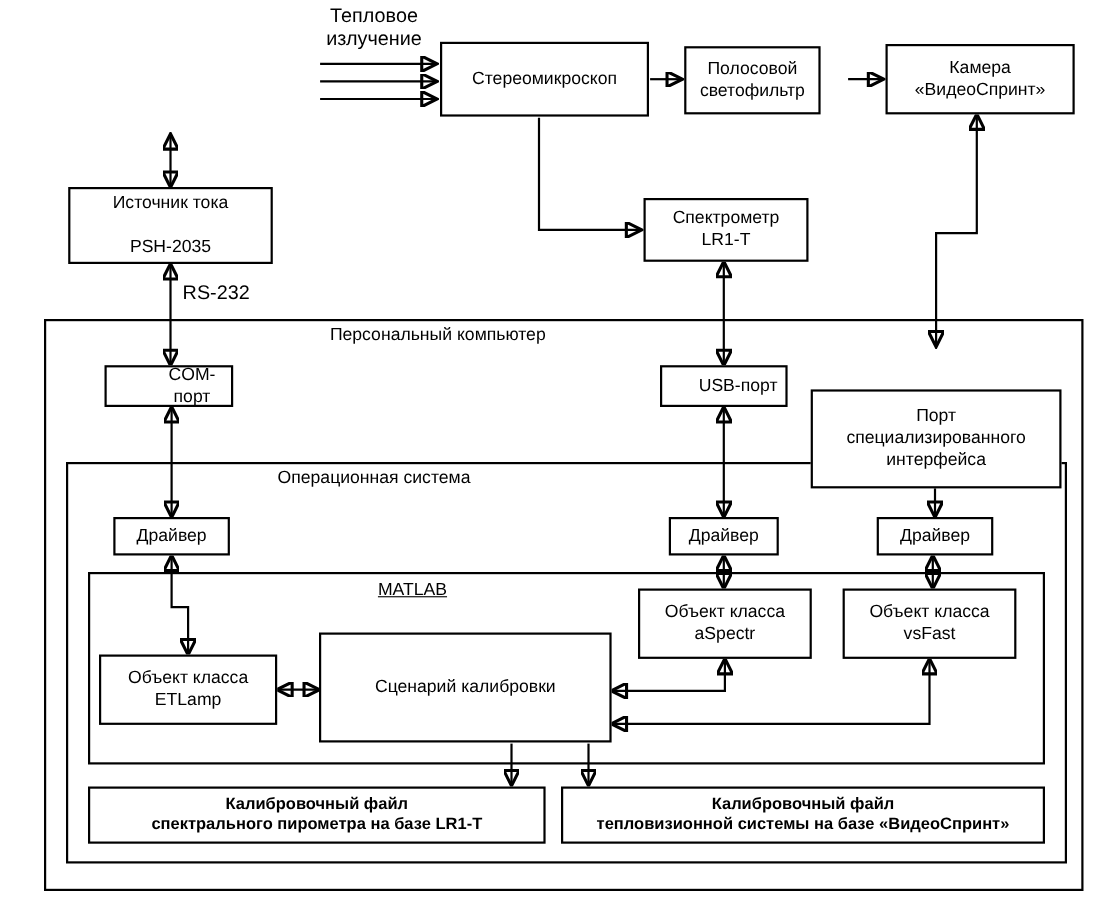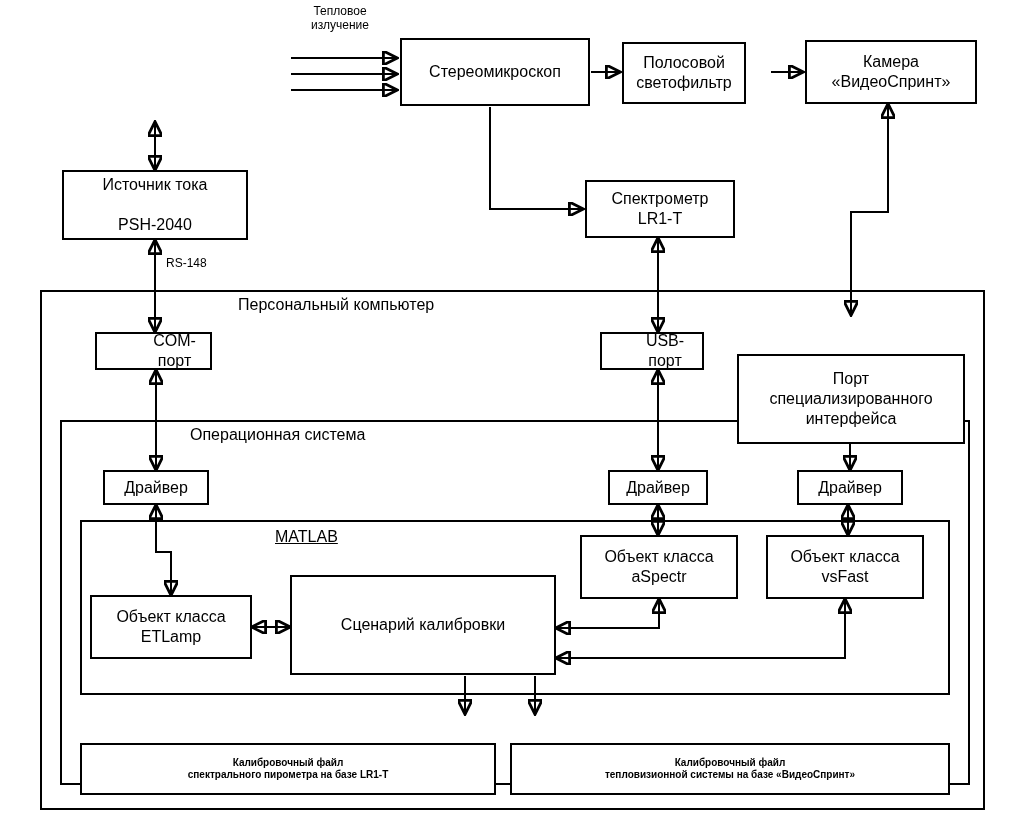--- a/index.html
+++ b/index.html
@@ -20,39 +20,39 @@
     display: flex;
     align-items: center;
     justify-content: center;
     text-align: center;
     white-space: pre-line;
     font-size: 16px;
     line-height: 1.25;
     z-index: 3;
     padding: 2px;
   }
-  .node.bold { font-weight: bold; font-size: 10px; margin-top: 28px; }
+  .node.bold { font-weight: bold; font-size: 15px; }
   .container-box {
     position: absolute;
     box-sizing: border-box;
     border: 2px solid #000;
     background: transparent;
     z-index: 1;
   }
   .container-label {
     position: absolute;
     font-size: 16px;
-    text-align: left;
+    text-align: center;
     white-space: pre-line;
     z-index: 3;
     background: transparent;
   }
   .float-label {
     position: absolute;
-    font-size: 12px;
+    font-size: 18px;
     text-align: center;
     white-space: pre-line;
     z-index: 3;
   }
   svg.wires {
     position: absolute;
     left: 0; top: 0;
     width: 1011px; height: 823px;
     z-index: 2;
     pointer-events: none;
@@ -119,41 +119,41 @@
     <path d="M659,600 L659,628 L557,628" marker-start="url(#ah)" marker-end="url(#ah)"></path>
 
     <path d="M845,600 L845,658 L557,658" marker-start="url(#ah)" marker-end="url(#ah)"></path>
 
     <path d="M465,676 L465,713" marker-end="url(#ah)"></path>
     <path d="M535,676 L535,713" marker-end="url(#ah)"></path>
   </svg>
 
   <div class="float-label" style="left:285px; top:4px; width:110px;">Тепловое
 излучение</div>
-  <div class="float-label" style="left:166px; top:256px;">RS-148</div>
+  <div class="float-label" style="left:166px; top:256px;">RS-232</div>
 
 
   <div class="node" style="left:400px; top:38px; width:190px; height:68px;">Стереомикроскоп</div>
 
   <div class="node" style="left:622px; top:42px; width:124px; height:62px;">Полосовой
 светофильтр</div>
 
   <div class="node" style="left:805px; top:40px; width:172px; height:64px;">Камера
 «ВидеоСпринт»</div>
 
   <div class="node" style="left:62px; top:170px; width:186px; height:70px;">Источник тока
 
-PSH-2040</div>
+PSH-2035</div>
 
   <div class="node" style="left:585px; top:180px; width:150px; height:58px;">Спектрометр
 LR1-T</div>
 
   <div class="node" style="left:95px; top:332px; width:117px; height:38px;padding-left:44px;">COM-порт</div>
 
-  <div class="node" style="left:600px; top:332px; width:104px; height:38px;padding-left:28px;">USB-порт</div>
+  <div class="node" style="left:600px; top:332px; width:116px; height:38px;padding-left:28px;">USB-порт</div>
 
   <div class="node" style="left:737px; top:315px; width:228px; height:90px;margin-top:39px;">Порт
 специализированного
 интерфейса</div>
 
   <div class="node" style="left:103px; top:470px; width:106px; height:35px;">Драйвер</div>
 
   <div class="node" style="left:608px; top:470px; width:100px; height:35px;">Драйвер</div>
 
   <div class="node" style="left:797px; top:470px; width:106px; height:35px;">Драйвер</div>

